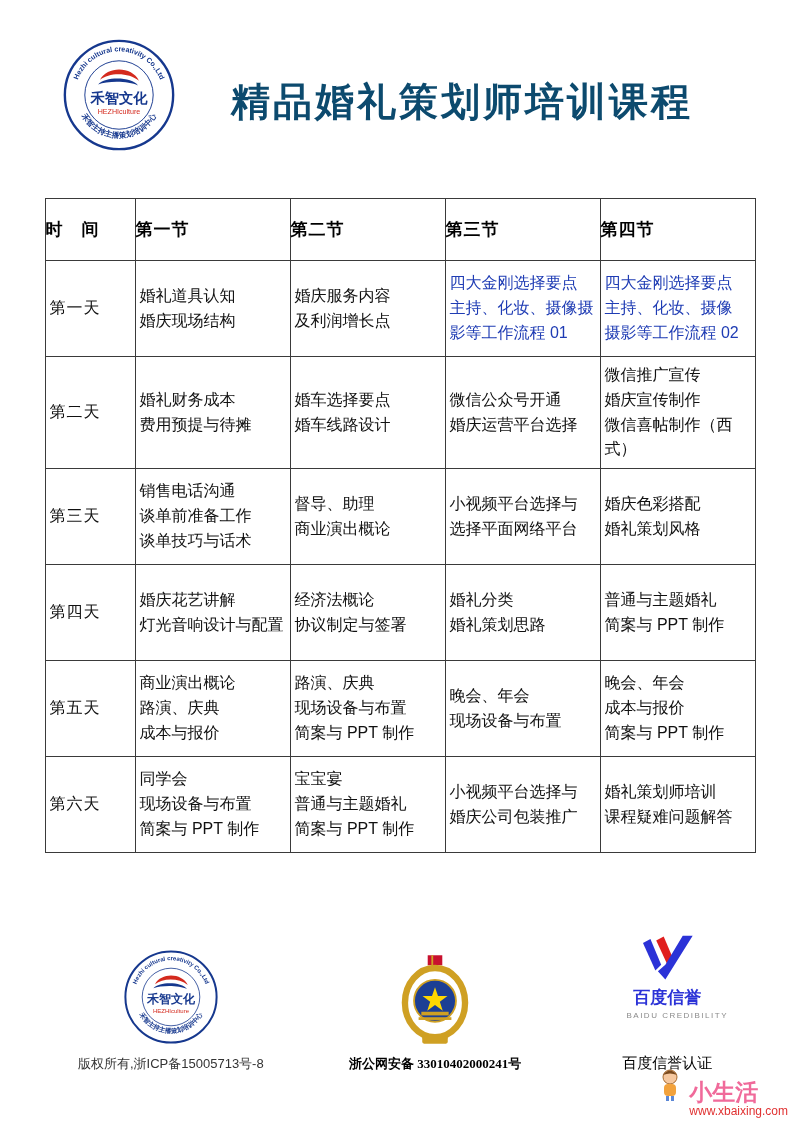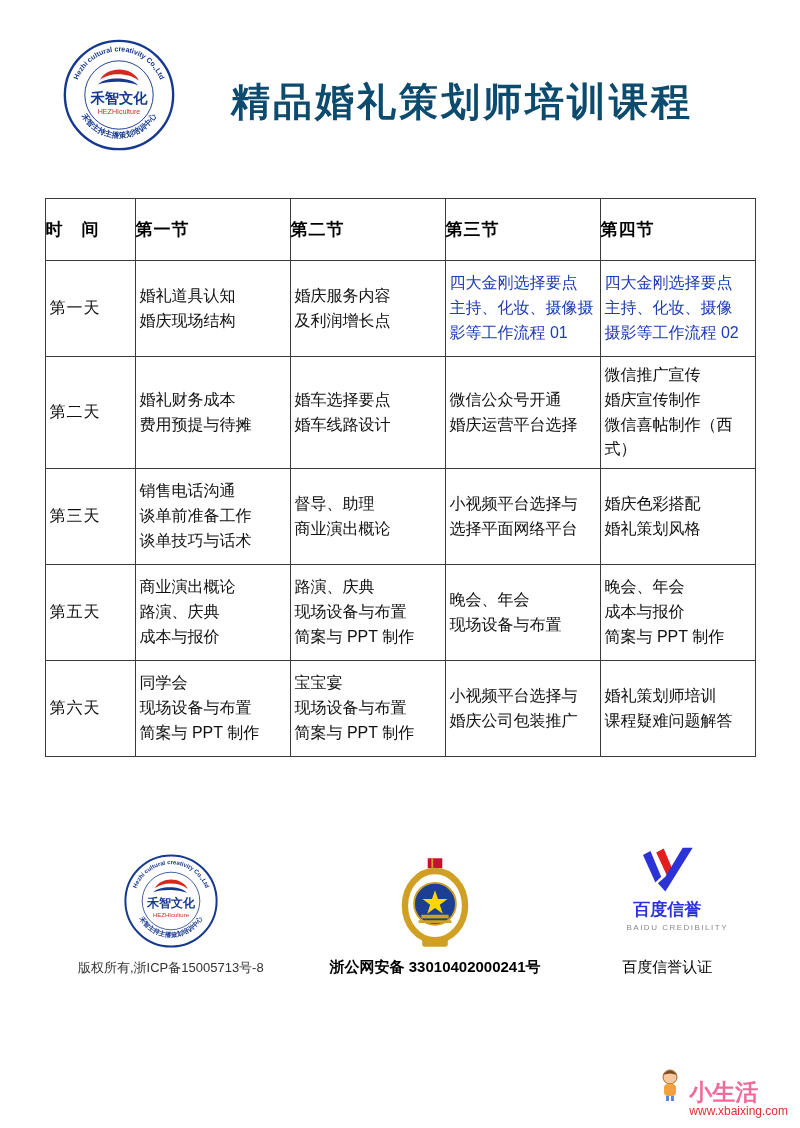--- a/index.html
+++ b/index.html
@@ -75,26 +75,26 @@
     display: flex;
     flex-direction: column;
     align-items: center;
     justify-content: flex-end;
     gap: 10px;
     height: 100%;
   }
   .footer-logo-svg { width: 96px; height: 96px; }
   .copyright-text { font-size: 13px; color: #333; }
   .police-badge-svg { width: 82px; height: 92px; }
-  .police-text { font-size: 15px; font-weight: bold; color: #000; }
+  .police-text { font-size: 13px; font-weight: bold; color: #000; font-family: Liberation Serif, serif; }
   .baidu-block { display: flex; flex-direction: column; align-items: center; gap: 2px; text-align: right; }
   .baidu-v-svg { width: 58px; height: 52px; }
   .baidu-title { font-size: 17px; font-weight: bold; }
   .baidu-sub { font-size: 8px; letter-spacing: 1.5px; color: #8a8a8a; margin-left: 20px; }
-  .baidu-cert { font-size: 15px; color: #000; margin-top: 16px; }
+  .baidu-cert { font-size: 15px; color: #000; margin-top: 24px; }
 
   
   .watermark {
     position: absolute;
     right: 12px;
     bottom: 10px;
     display: flex;
     align-items: center;
     gap: 6px;
   }
@@ -181,40 +181,51 @@
 谈单前准备工作
 谈单技巧与话术</td>
           <td>督导、助理
 商业演出概论</td>
           <td>小视频平台选择与
 选择平面网络平台</td>
           <td>婚庆色彩搭配
 婚礼策划风格</td>
         </tr>
         <tr>
+          <td class="day">第四天</td>
+          <td>婚庆花艺讲解
+灯光音响设计与配置</td>
+          <td>经济法概论
+协议制定与签署</td>
+          <td>婚礼分类
+婚礼策划思路</td>
+          <td>普通与主题婚礼
+简案与 PPT 制作</td>
+        </tr>
+        <tr>
           <td class="day">第五天</td>
           <td>商业演出概论
 路演、庆典
 成本与报价</td>
           <td>路演、庆典
 现场设备与布置
 简案与 PPT 制作</td>
           <td>晚会、年会
 现场设备与布置</td>
           <td>晚会、年会
 成本与报价
 简案与 PPT 制作</td>
         </tr>
         <tr>
           <td class="day">第六天</td>
           <td>同学会
 现场设备与布置
 简案与 PPT 制作</td>
           <td>宝宝宴
-现场设备与布置
+普通与主题婚礼
 简案与 PPT 制作</td>
           <td>小视频平台选择与
 婚庆公司包装推广</td>
           <td>婚礼策划师培训
 课程疑难问题解答</td>
         </tr>
       </tbody>
   </table>
 
   <div class="footer">

